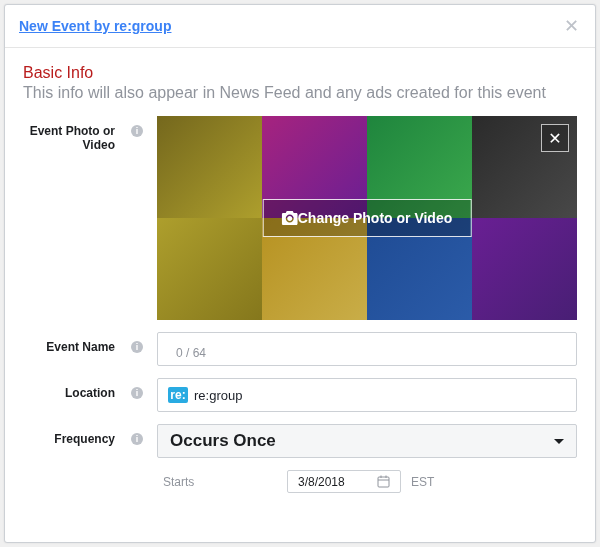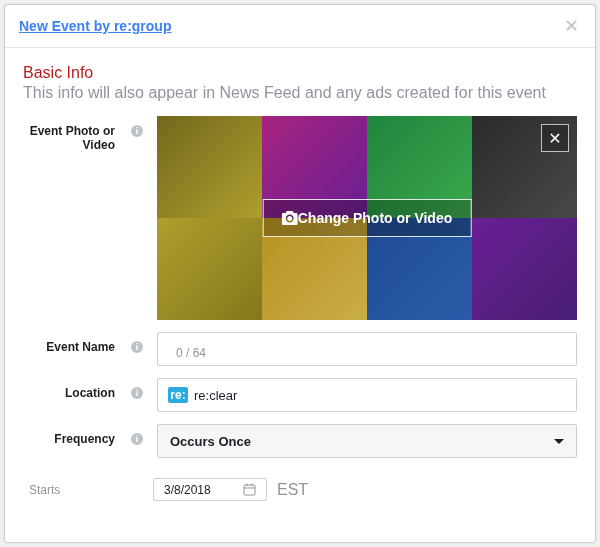--- a/index.html
+++ b/index.html
@@ -194,21 +194,21 @@
       border-radius: 2px;
       height: 34px;
       background: #f5f6f7;
       display: flex;
       align-items: center;
       justify-content: space-between;
       padding: 0 12px;
       cursor: pointer;
     }
     .select-value {
-      font-size: 13px;
+      font-size: 17px;
       color: #1c1e21;
       font-weight: bold;
     }
     .caret-down {
       width: 0; height: 0;
       border-left: 5px solid transparent;
       border-right: 5px solid transparent;
       border-top: 5px solid #1c1e21;
     }
     
@@ -233,21 +233,21 @@
       border-radius: 2px;
       padding: 0 10px;
       background: #fff;
       cursor: pointer;
       font-size: 12px;
       color: #1c1e21;
     }
     .date-field { width: 114px; }
     .time-field { width: 100px; }
     .tz-label {
-      font-size: 16px;
+      font-size: 12px;
       color: #90949c;
       text-align: center;
     }
     .field-icon { color: #90949c; display: flex; }
   </style>
 </head>
 <body>
 
 <div class="modal">
   <div class="modal-header">
@@ -306,39 +306,39 @@
     </div>
 
     <div class="form-row">
       <div class="form-label-col">
         <span class="label-text">Location</span>
         <span class="info-icon">i</span>
       </div>
       <div class="form-field-col">
         <div class="text-input-wrap">
           <span class="location-token">re:</span>
-          <span class="location-text">re:clear</span>
+          <span class="location-text">re:group</span>
         </div>
       </div>
     </div>
 
     <div class="form-row">
       <div class="form-label-col">
         <span class="label-text">Frequency</span>
         <span class="info-icon">i</span>
       </div>
       <div class="form-field-col">
         <div class="select-wrap">
           <span class="select-value">Occurs Once</span>
           <span class="caret-down"></span>
         </div>
       </div>
     </div>
 
-    <div class="form-row" style="margin-bottom:0;flex-direction:column;">
+    <div class="form-row" style="margin-bottom:0;">
       <div class="form-label-col"></div>
       <div class="form-field-col">
         <div class="starts-row">
           <span class="starts-label">Starts</span>
           <div class="date-field">
             <span>3/8/2018</span>
             <span class="field-icon">
               <svg width="13" height="13" viewBox="0 0 13 13" fill="none" stroke="#90949c" stroke-width="1">
                   <rect x="1" y="2" width="11" height="10" rx="1"></rect>
                   <line x1="1" y1="5" x2="12" y2="5"></line>

